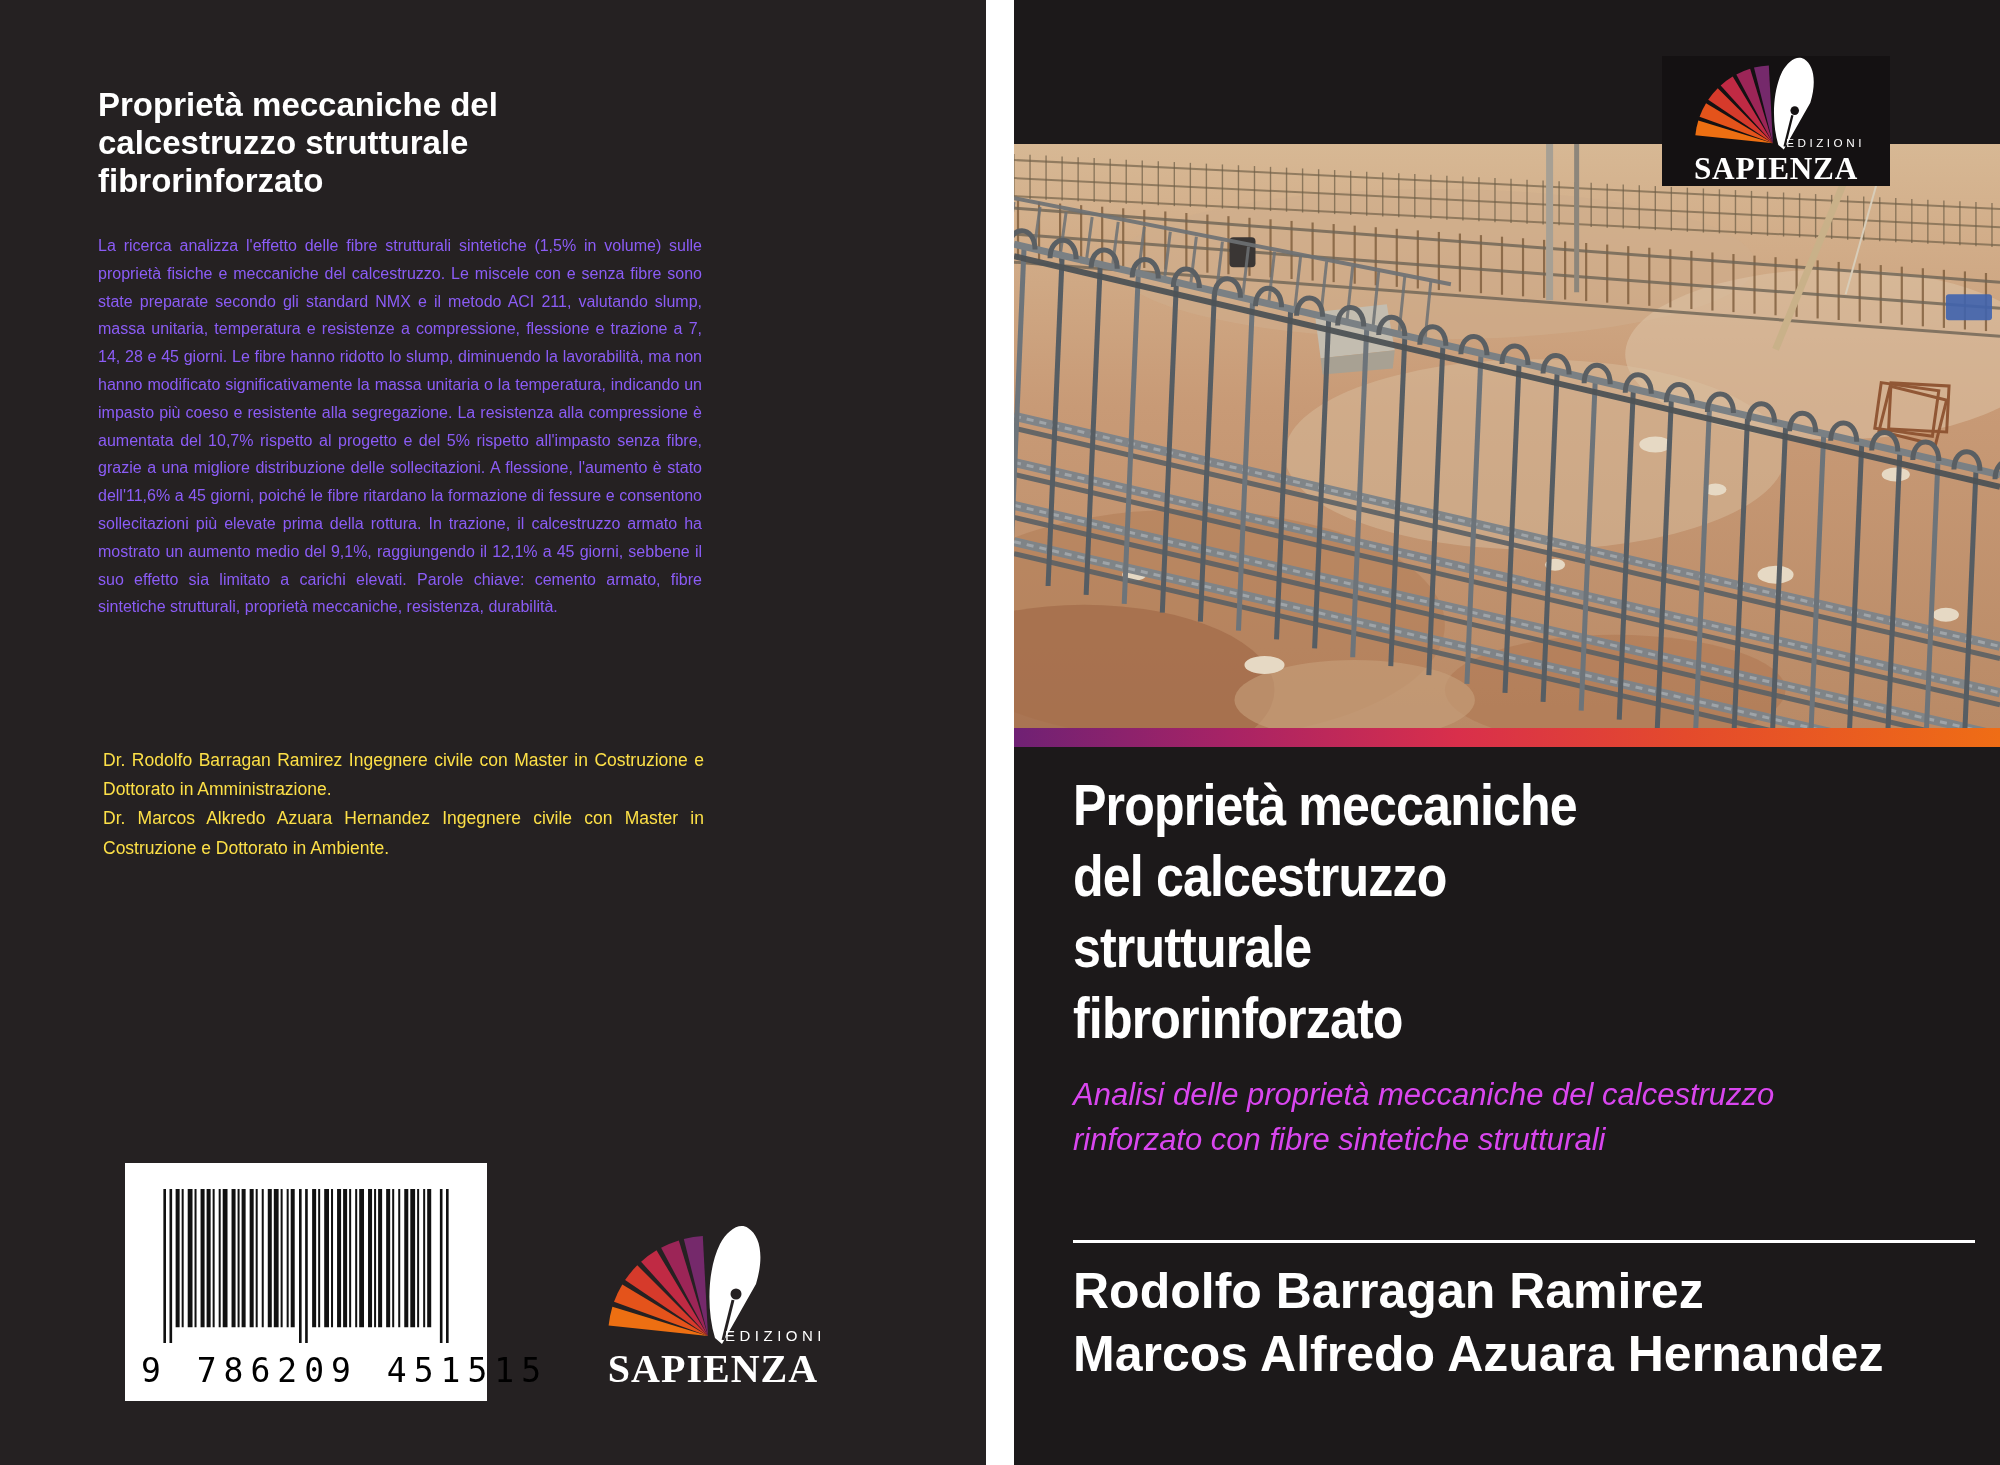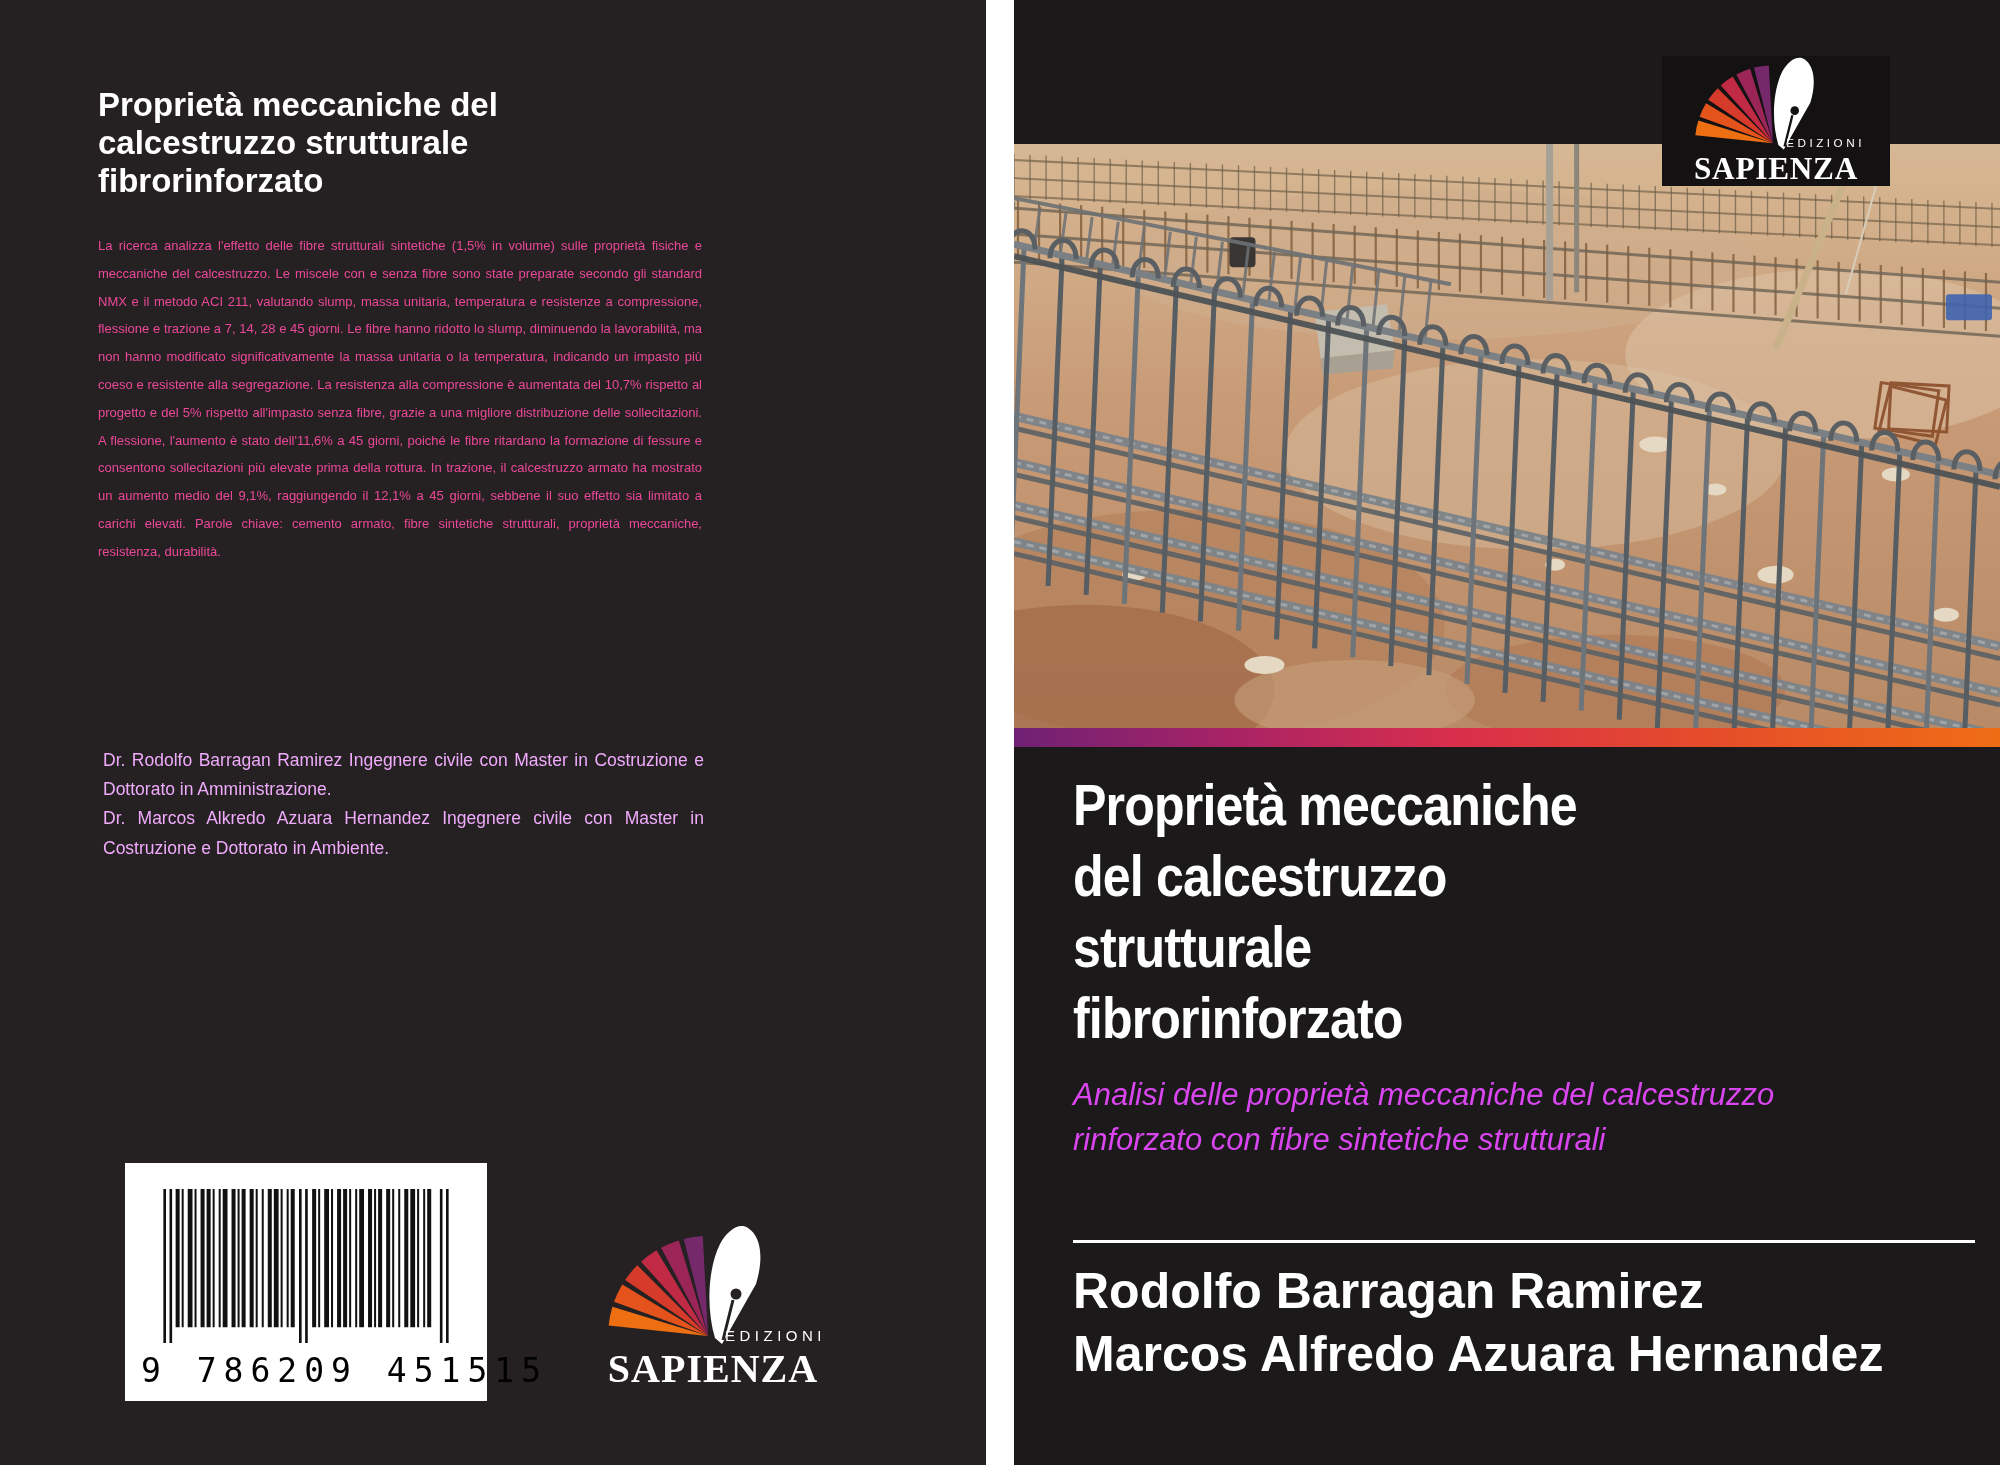--- a/index.html
+++ b/index.html
@@ -3,24 +3,24 @@
 <meta charset="utf-8">
 <style>
   html,body{margin:0;padding:0;background:#000;}
   .book{position:relative;width:2000px;height:1465px;display:flex;overflow:hidden;
         font-family:"Liberation Sans",sans-serif;}
 
   
   .back{position:relative;width:986px;height:100%;background:#252122;color:#fff;flex:none;}
   .back-title{position:absolute;left:98px;top:86px;margin:0;font-size:33px;line-height:38px;
               font-weight:bold;white-space:pre-line;letter-spacing:0;}
-  .back-desc{position:absolute;left:98px;top:232px;width:604px;margin:0;font-size:13px;
-             line-height:27.8px;text-align:justify;color:#ec4899;}
+  .back-desc{position:absolute;left:98px;top:232px;width:604px;margin:0;font-size:16px;
+             line-height:27.8px;text-align:justify;color:#8b5cf6;}
   .bios{position:absolute;left:103px;top:746px;width:601px;}
-  .bios p{margin:0;font-size:17.5px;line-height:29.2px;text-align:justify;color:#f0abfc;}
+  .bios p{margin:0;font-size:17.5px;line-height:29.2px;text-align:justify;color:#fde047;}
 
   .barcode{position:absolute;left:125px;top:1163px;width:362px;height:238px;background:#ffffff;}
   .barcode svg{position:absolute;left:18px;top:26px;width:326px;height:182px;}
   .barcode-digits{position:absolute;left:16px;right:6px;top:188px;color:#000;
                   font-family:"DejaVu Sans Mono",monospace;font-size:33px;letter-spacing:7px;
                   word-spacing:2px;white-space:nowrap;}
 
   
   .logo{position:relative;width:230px;height:172px;}
   .logo-fan{position:absolute;left:0;top:0;width:230px;height:130px;overflow:visible;}

